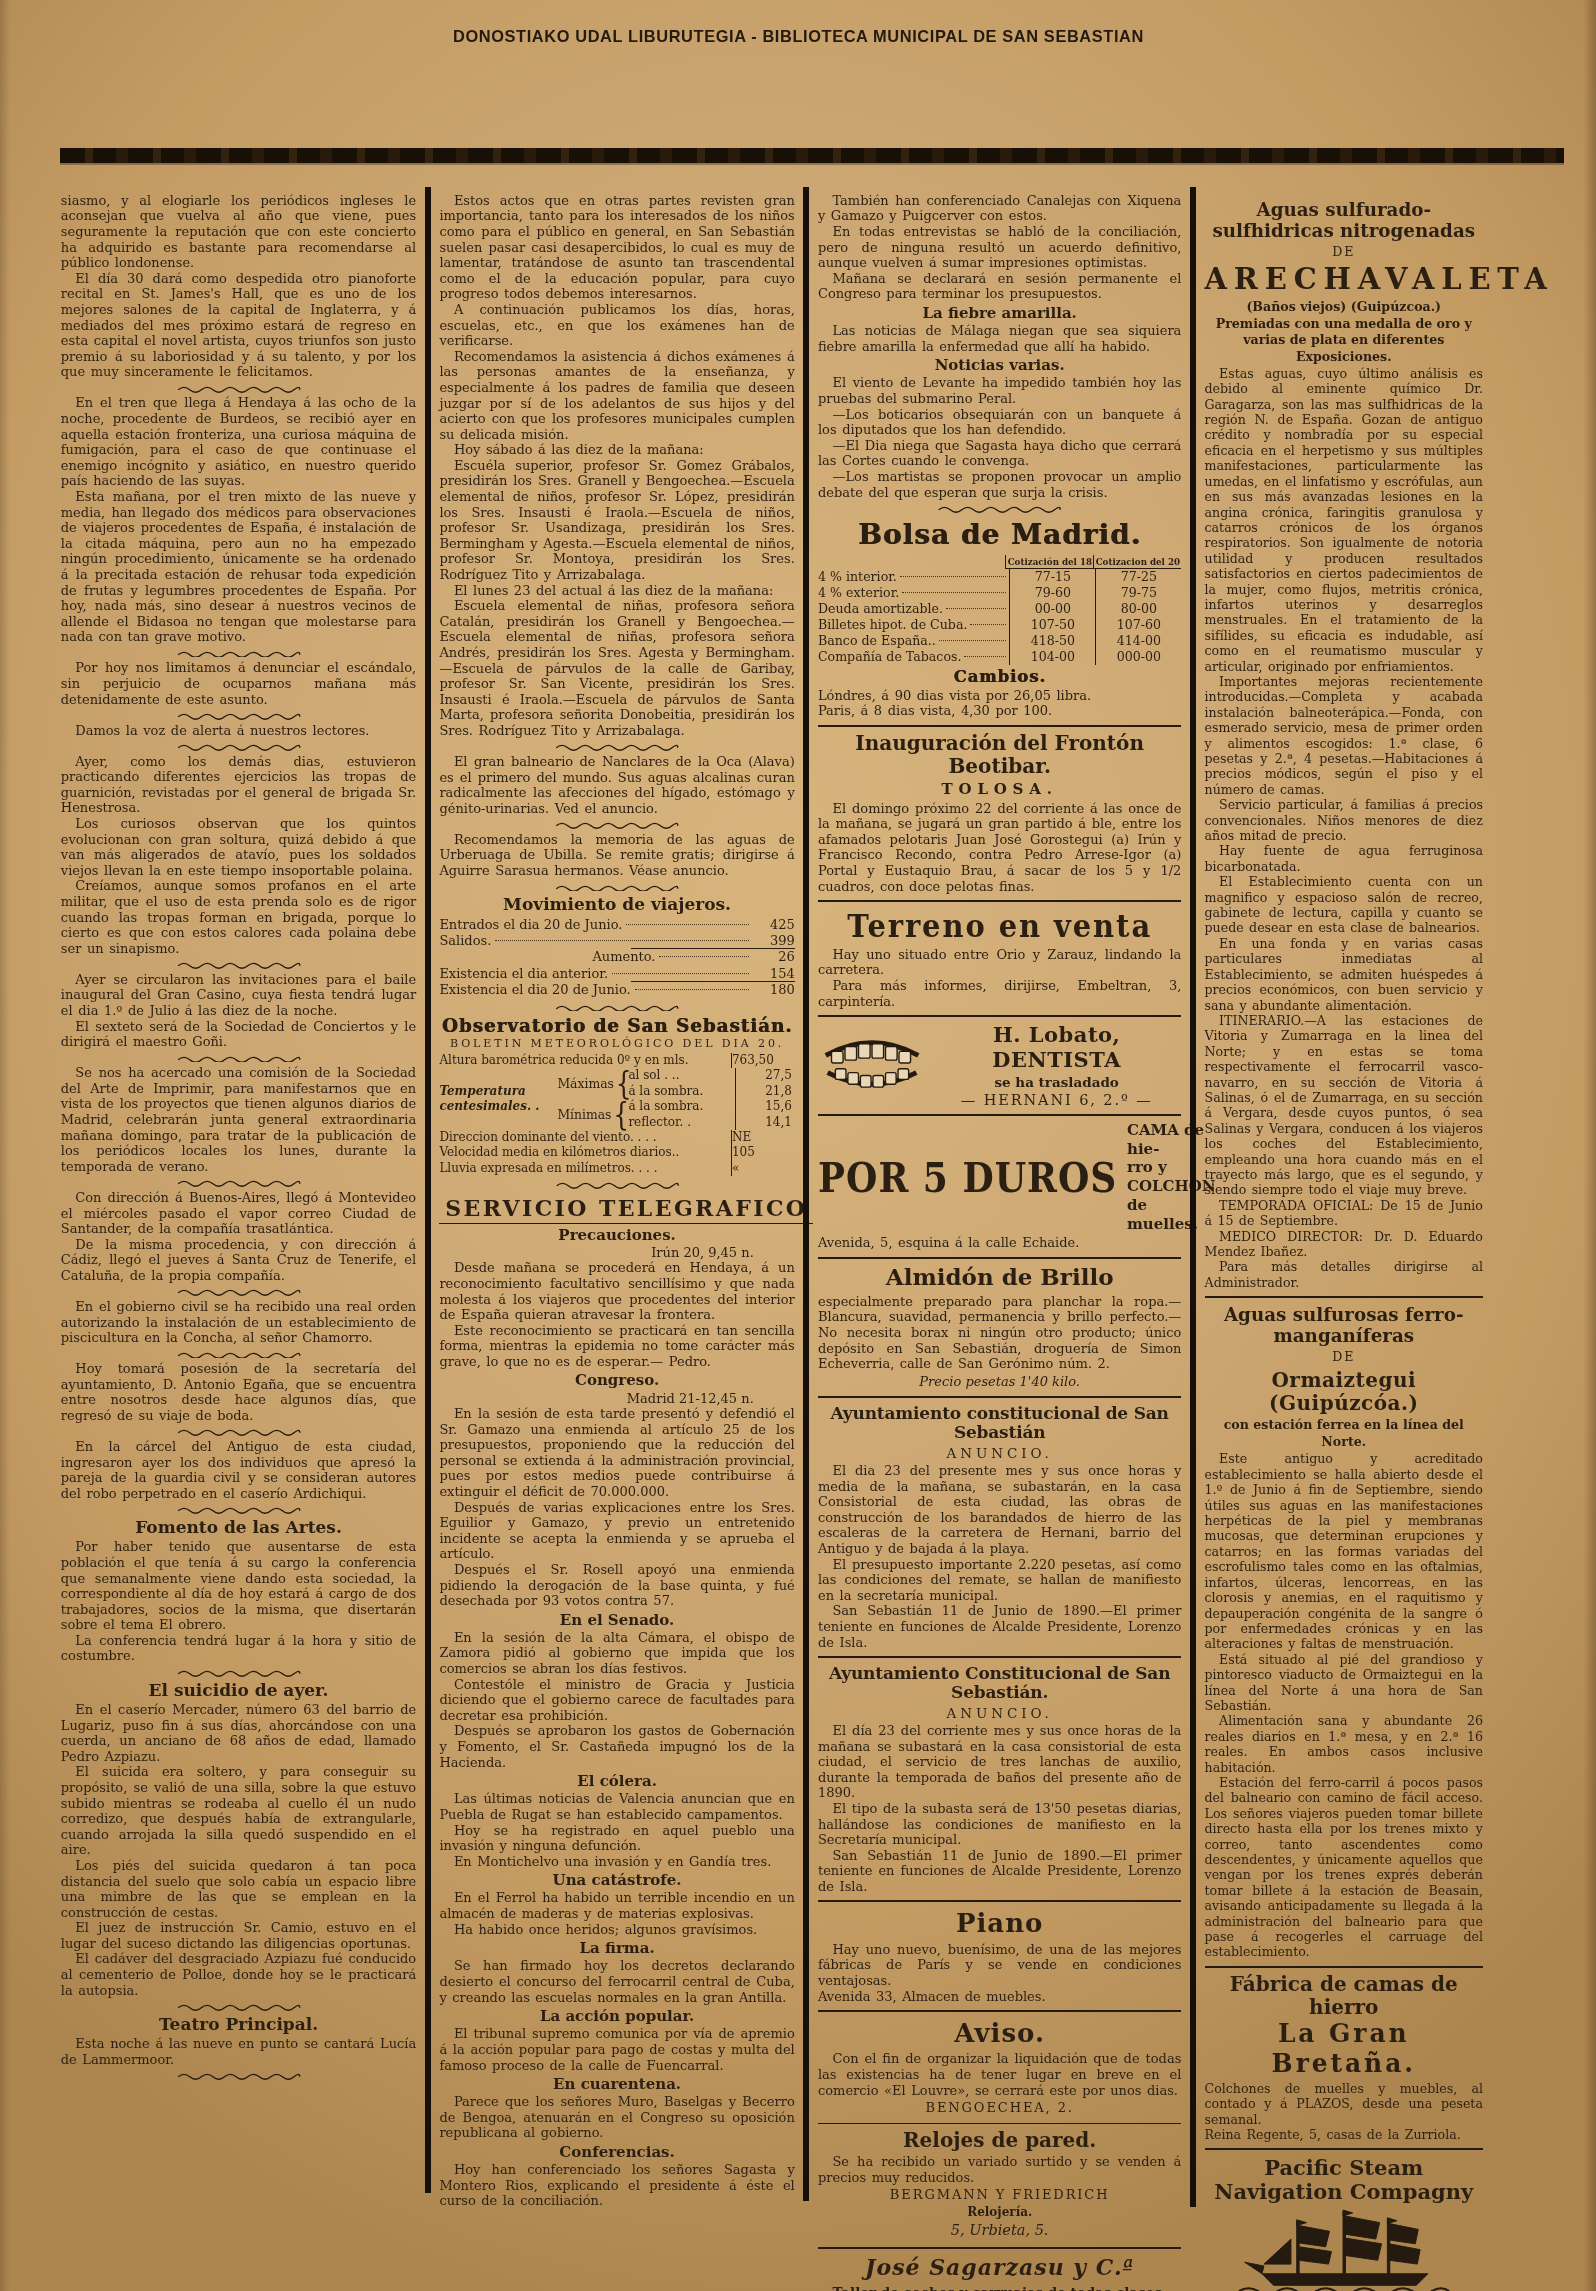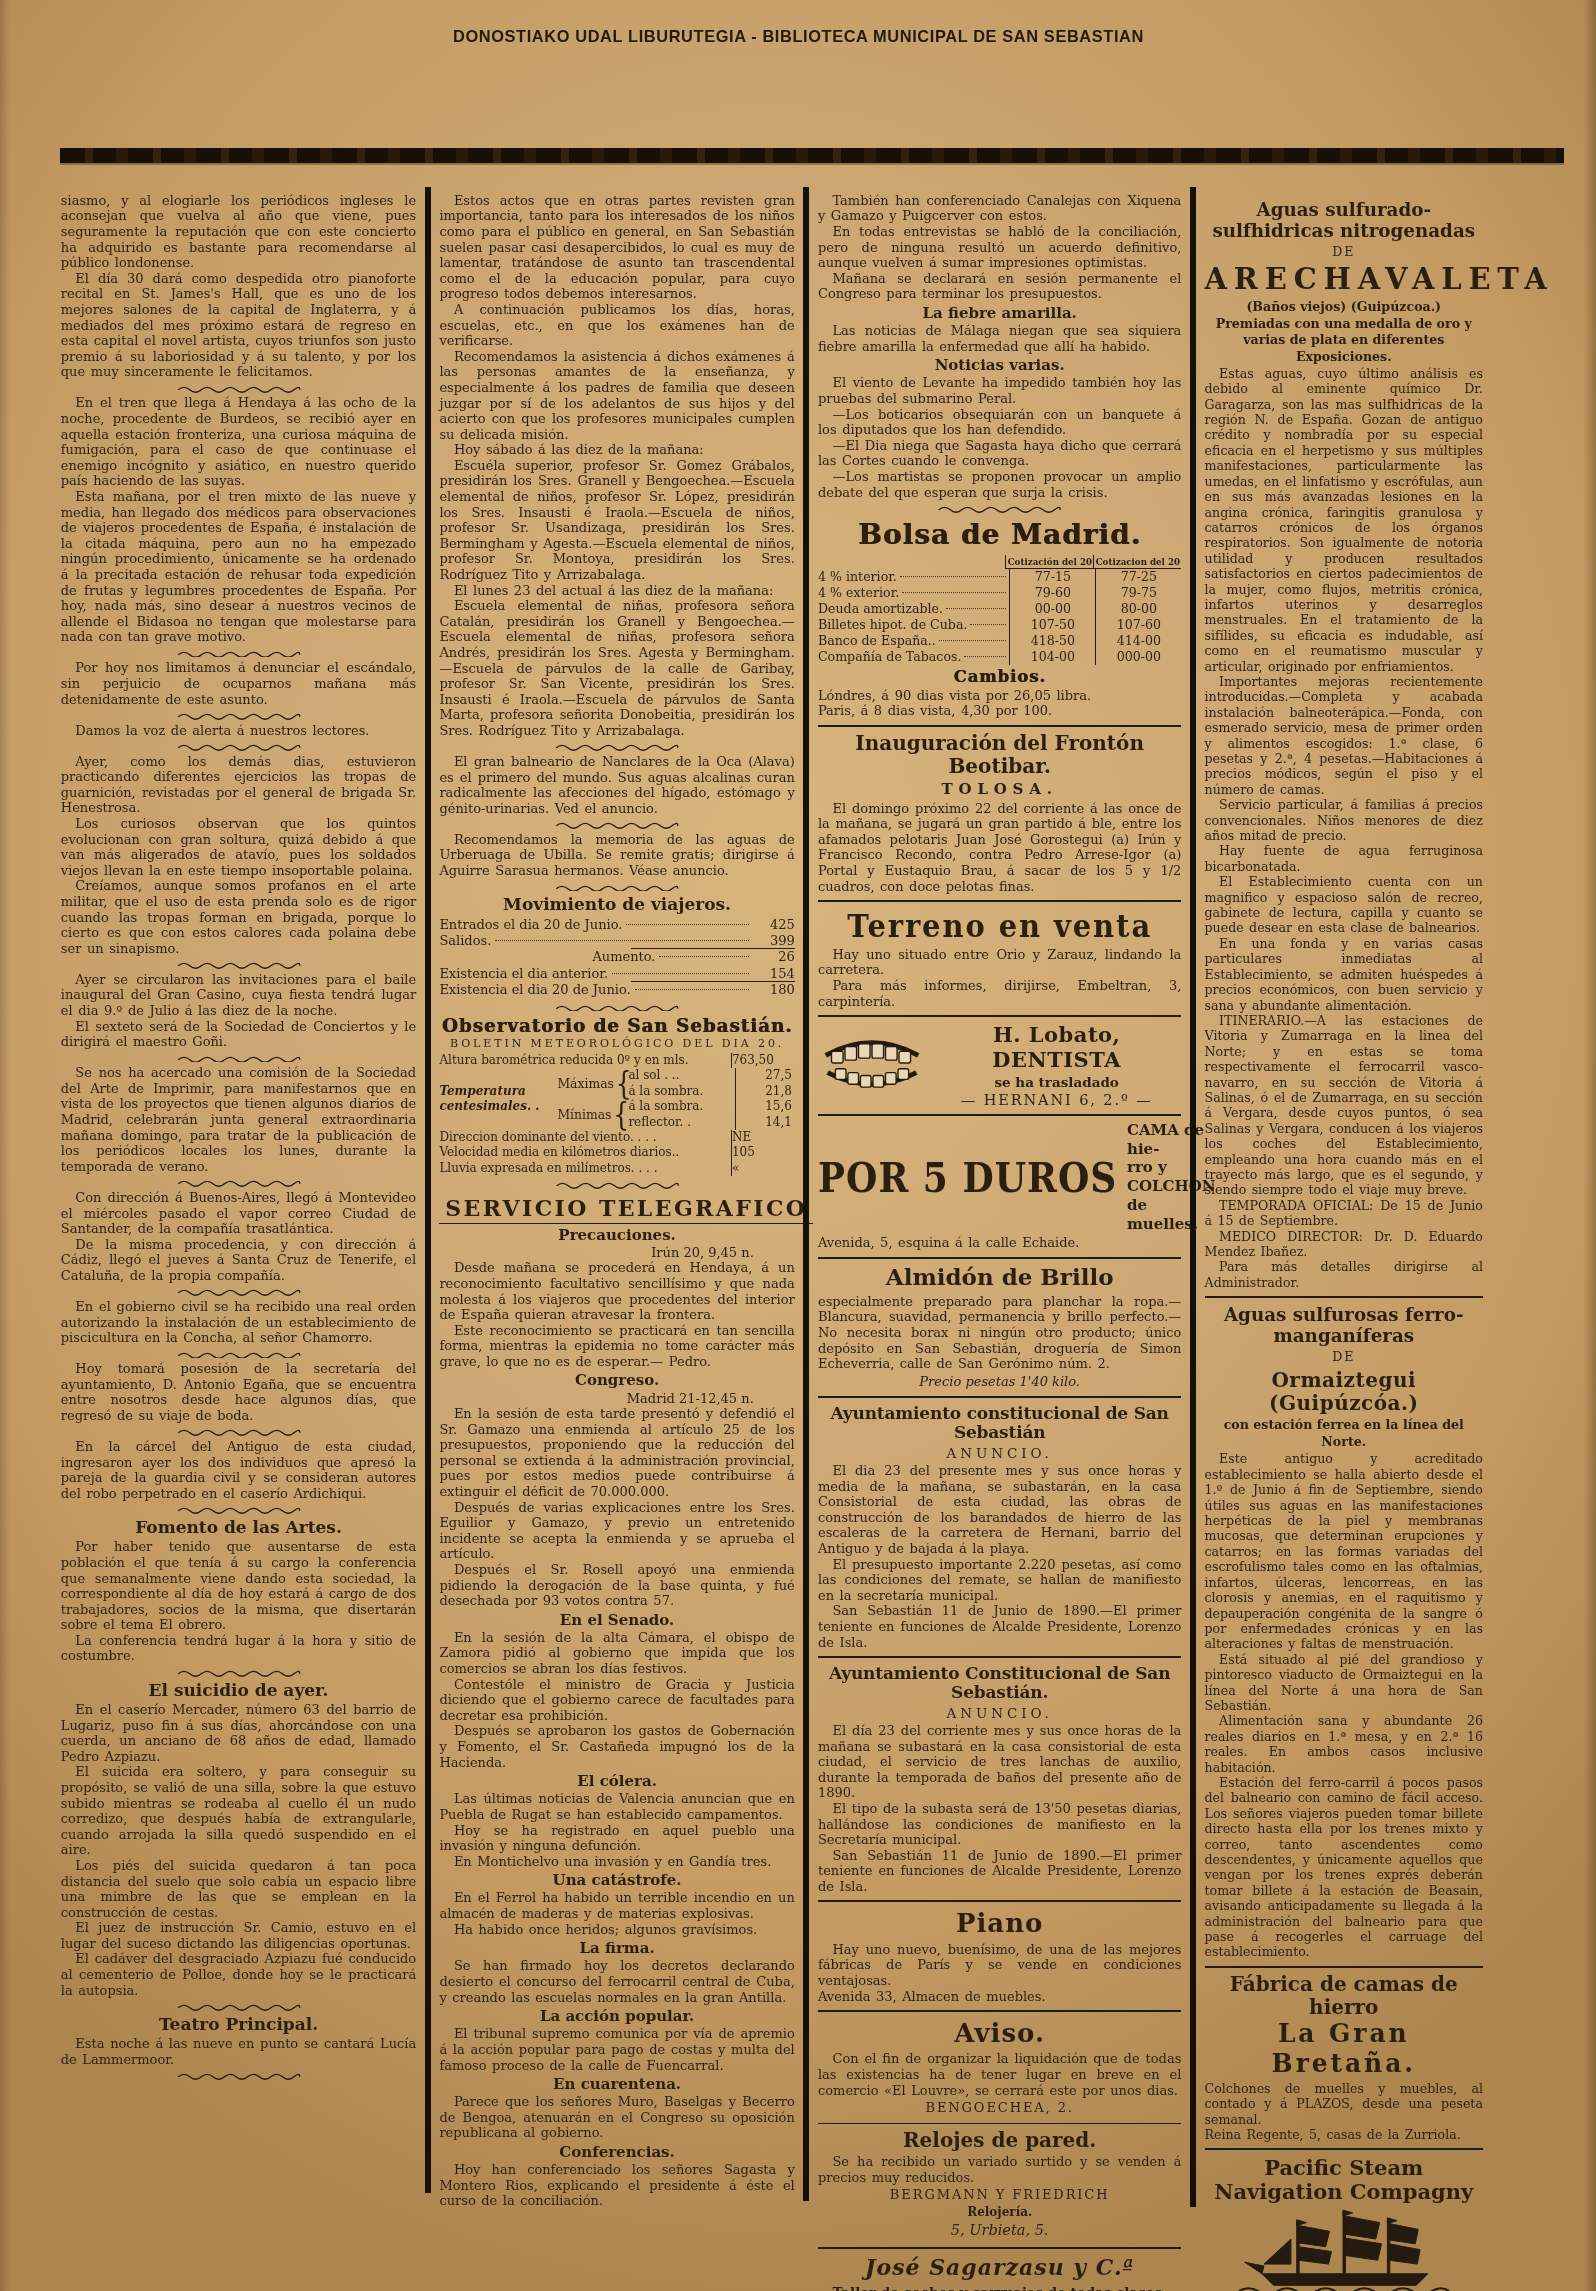--- a/index.html
+++ b/index.html
@@ -144,21 +144,21 @@
           </svg>
         </div>
         <p class="par">Ayer, como los demás dias, estuvieron practicando diferentes ejercicios las tropas de guarnición, revistadas por el general de brigada Sr. Henestrosa.</p>
         <p class="par">Los curiosos observan que los quintos evolucionan con gran soltura, quizá debido á que van más aligerados de atavío, pues los soldados viejos llevan la en este tiempo insoportable polaina.</p>
         <p class="par">Creíamos, aunque somos profanos en el arte militar, que el uso de esta prenda solo es de rigor cuando las tropas forman en brigada, porque lo cierto es que con estos calores cada polaina debe ser un sinapismo.</p>
         <div class="sq">
           <svg width="126" height="8.7" viewBox="0 0 130 9">
             <path d="M2 6 Q8 1 14 6 T26 6 T38 6 T50 6 T62 6 T74 6 T86 6 T98 6 T110 6 T122 6 T128 6" stroke="#241a10" fill="none" stroke-width="1.4"></path>
           </svg>
         </div>
-        <p class="par">Ayer se circularon las invitaciones para el baile inaugural del Gran Casino, cuya fiesta tendrá lugar el dia 9.º de Julio á las diez de la noche.</p>
+        <p class="par">Ayer se circularon las invitaciones para el baile inaugural del Gran Casino, cuya fiesta tendrá lugar el dia 1.º de Julio á las diez de la noche.</p>
         <p class="par">El sexteto será de la Sociedad de Conciertos y le dirigirá el maestro Goñi.</p>
         <div class="sq">
           <svg width="126" height="8.7" viewBox="0 0 130 9">
             <path d="M2 6 Q8 1 14 6 T26 6 T38 6 T50 6 T62 6 T74 6 T86 6 T98 6 T110 6 T122 6 T128 6" stroke="#241a10" fill="none" stroke-width="1.4"></path>
           </svg>
         </div>
         <p class="par">Se nos ha acercado una comisión de la Sociedad del Arte de Imprimir, para manifestarnos que en vista de los proyectos que tienen algunos diarios de Madrid, celebrarán junta general extraordinaria mañana domingo, para tratar de la publicación de los periódicos locales los lunes, durante la temporada de verano.</p>
         <div class="sq">
           <svg width="126" height="8.7" viewBox="0 0 130 9">
             <path d="M2 6 Q8 1 14 6 T26 6 T38 6 T50 6 T62 6 T74 6 T86 6 T98 6 T110 6 T122 6 T128 6" stroke="#241a10" fill="none" stroke-width="1.4"></path>
@@ -361,21 +361,21 @@
         <p class="par">—Los martistas se proponen provocar un amplio debate del que esperan que surja la crisis.</p>
         <div class="sq">
           <svg width="309" height="8.7" viewBox="0 0 130 9">
             <path d="M2 6 Q8 1 14 6 T26 6 T38 6 T50 6 T62 6 T74 6 T86 6 T98 6 T110 6 T122 6 T128 6" stroke="#241a10" fill="none" stroke-width="1.4"></path>
           </svg>
         </div>
         <div class="hd h-black b28">Bolsa de Madrid.</div>
         <div class="bolsa">
           <div class="b-head">
             <span class="b-gap"></span>
-            <span class="b-h">Cotización del 20</span>
+            <span class="b-h">Cotización del 18</span>
             <span class="b-h">Cotizacion del 20</span>
           </div>
           <div class="b-row">
             <span class="b-lbl">4 % interior.</span>
             <span class="b-dots"></span>
             <span class="b-v">77-15</span>
             <span class="b-v">77-25</span>
           </div>
           <div class="b-row">
             <span class="b-lbl">4 % exterior.</span>

